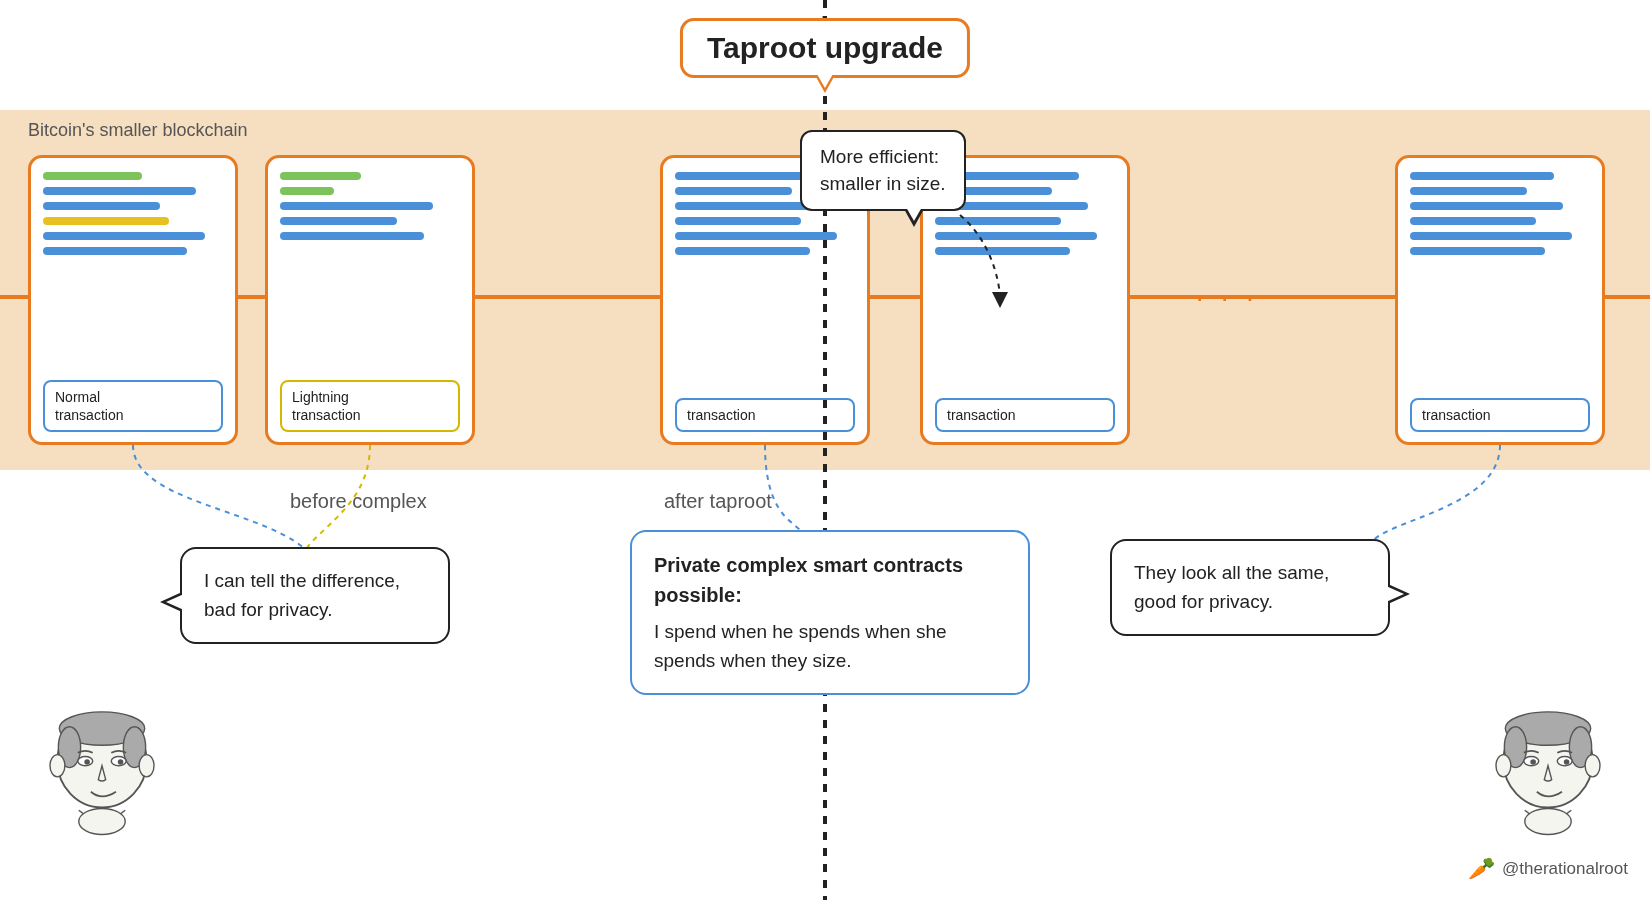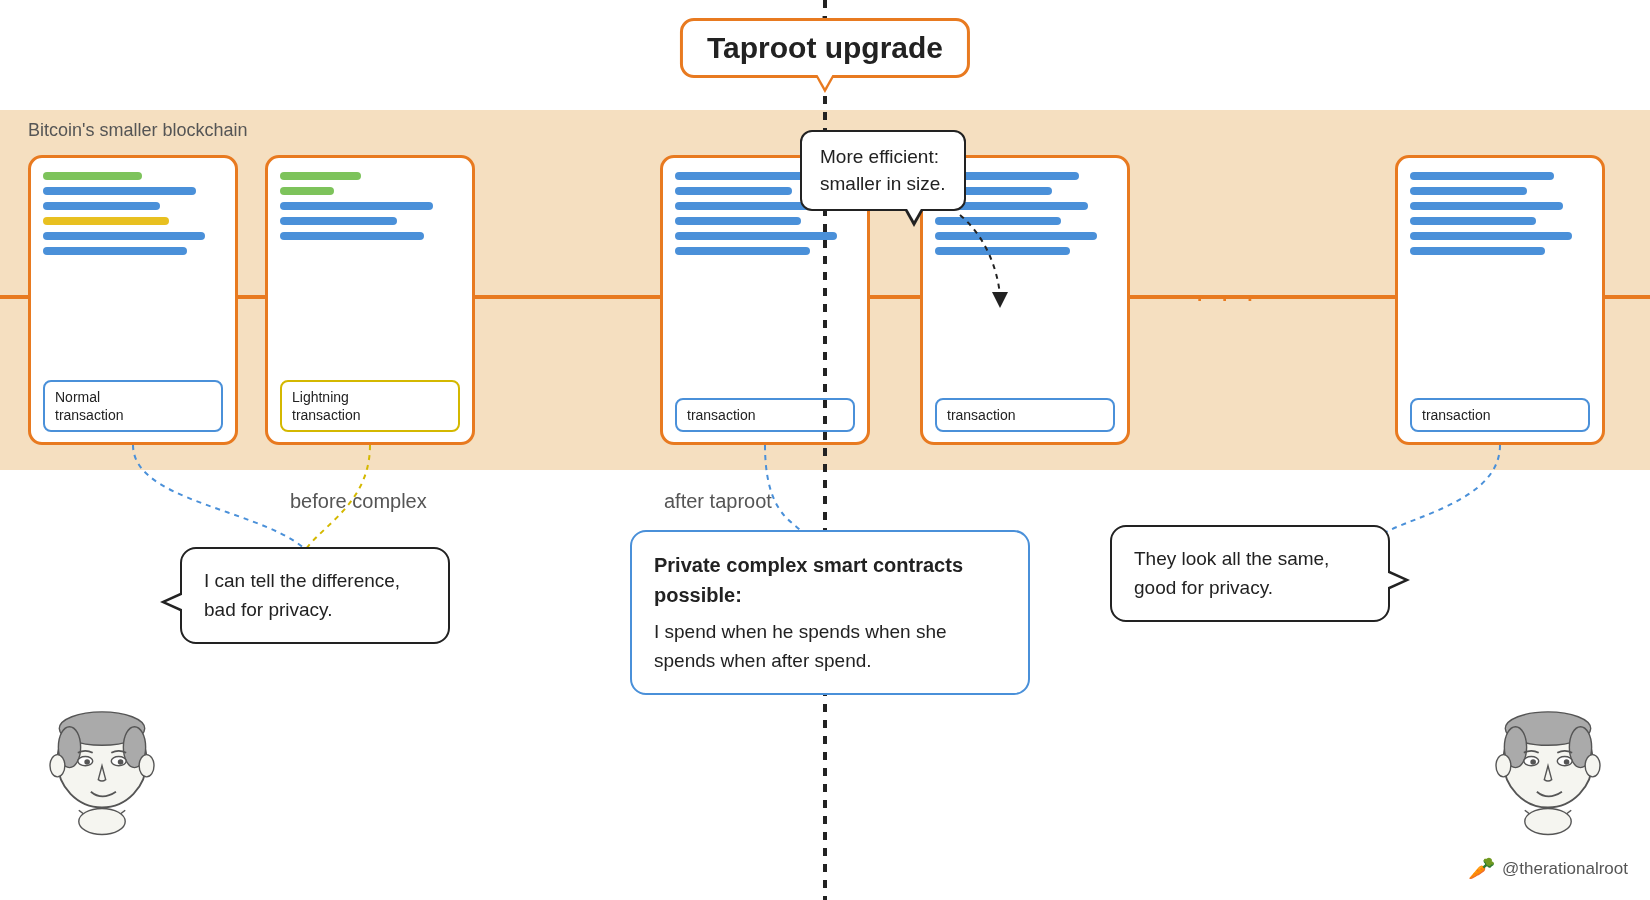--- a/index.html
+++ b/index.html
@@ -240,21 +240,21 @@
       width: 400px;
       border: 2.5px solid #4a90d9;
     }
     .bubble-center strong {
       font-size: 20px;
       display: block;
       margin-bottom: 8px;
     }
 
     .bubble-right {
-      top: 525px;
+      top: 539px;
       left: 1110px;
       width: 280px;
     }
     .bubble-right::after {
       content: '';
       position: absolute;
       bottom: 30px;
       right: -22px;
       border-top: 10px solid transparent;
       border-bottom: 10px solid transparent;
@@ -414,21 +414,21 @@
 <div class="before-label">before complex</div>
 
 <div class="after-label">after taproot</div>
 
 <div class="speech-bubble bubble-left">
   <span>I can tell the difference, bad for privacy.</span>
 </div>
 
 <div class="speech-bubble bubble-center">
   <strong>Private complex smart contracts possible:</strong>
-  <span>I spend when he spends when she spends when after spend.</span>
+  <span>I spend when he spends when she spends when they size.</span>
 </div>
 
 <div class="speech-bubble bubble-right">
   <span>They look all the same, good for privacy.</span>
 </div>
 
 <svg class="face-svg" style="position:absolute;bottom:60px;left:42px;z-index:6;" viewBox="0 0 120 140">
 
   <ellipse cx="60" cy="55" rx="48" ry="50" fill="#f5f5f0" stroke="#555" stroke-width="2"></ellipse>
 

